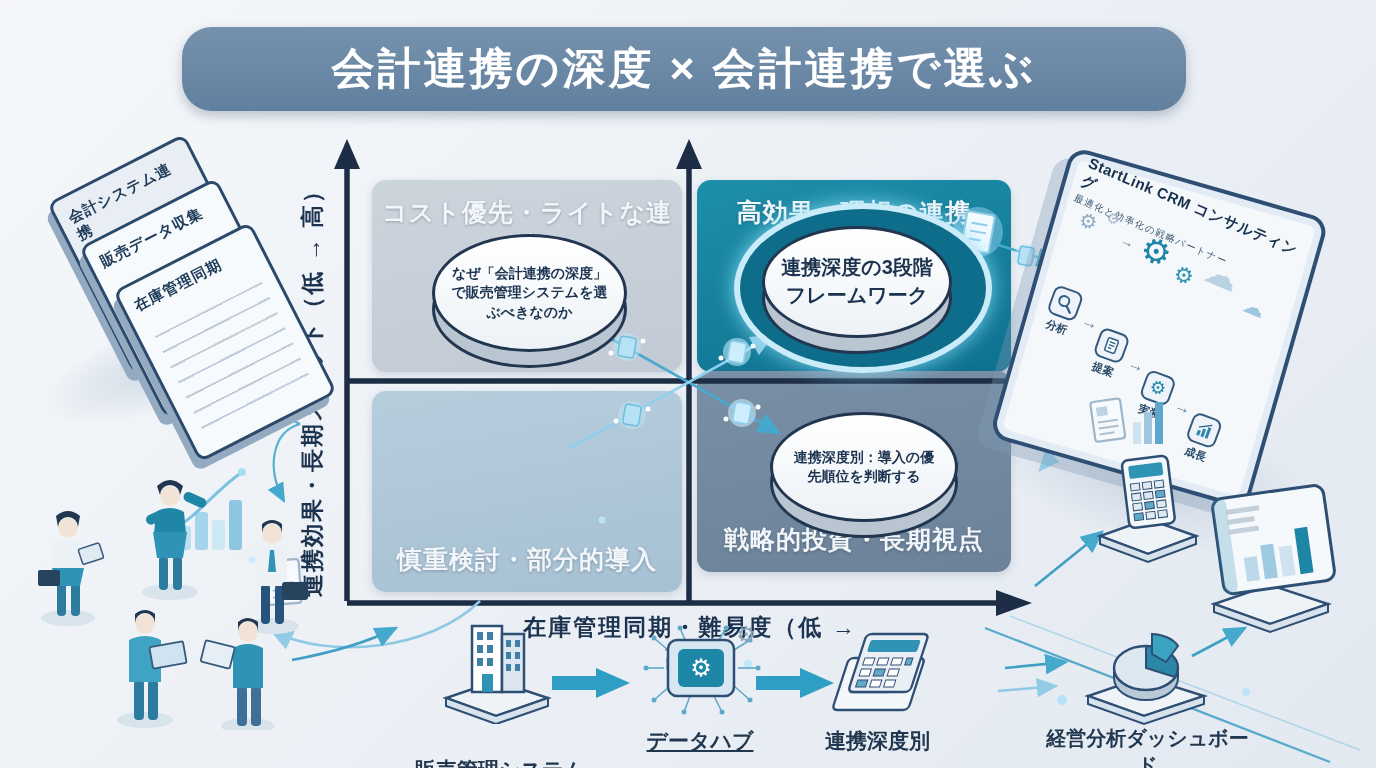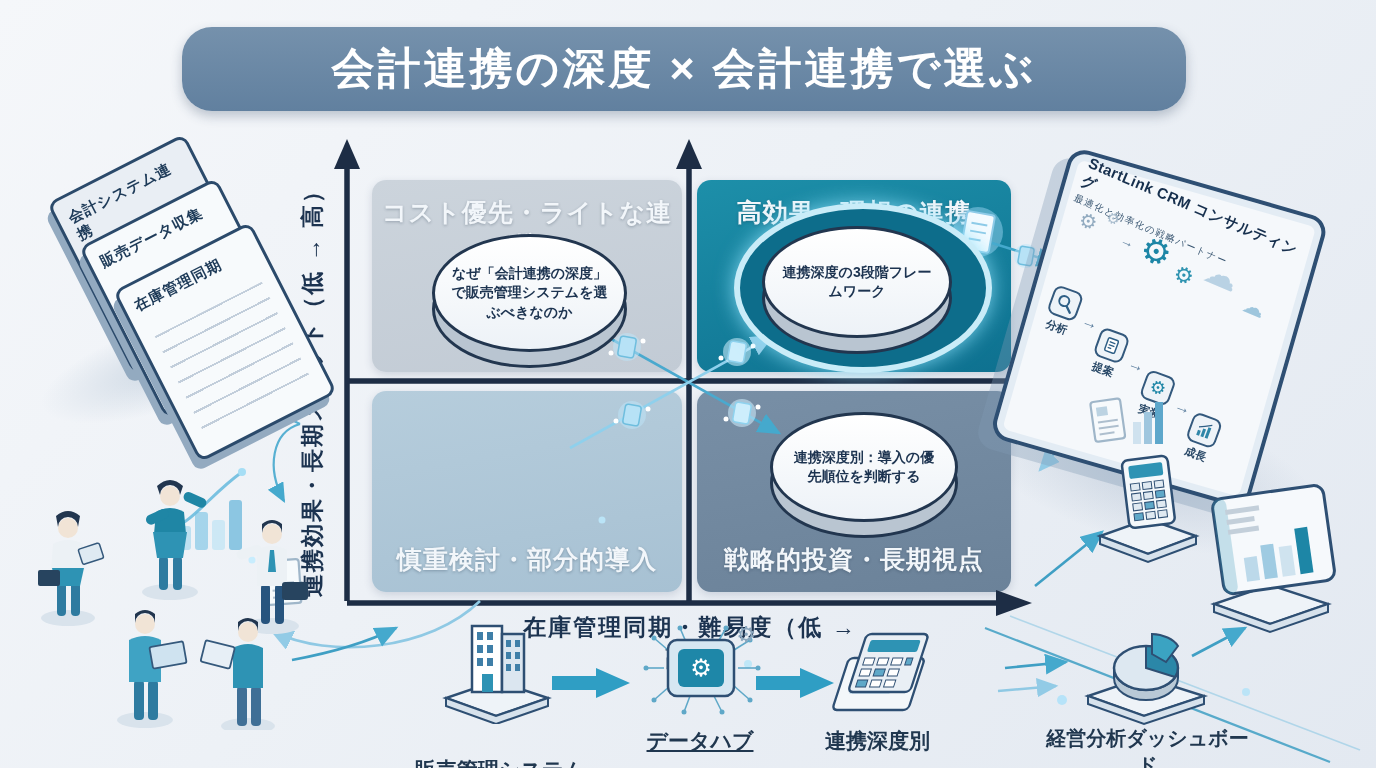--- a/index.html
+++ b/index.html
@@ -9,21 +9,21 @@
   
   .banner{position:absolute;left:182px;top:27px;width:1004px;height:84px;border-radius:30px;
     background:linear-gradient(180deg,#7591ac 0%,#61809f 100%);
     display:flex;align-items:center;justify-content:center;color:#ffffff;
     font-size:43px;font-weight:700;letter-spacing:3px;box-shadow:0 5px 12px rgba(40,60,90,.28);}
   
   .quad{position:absolute;border-radius:14px;box-shadow:0 3px 8px rgba(60,80,110,.18);}
   .q-tl{left:372px;top:180px;width:310px;height:192px;background:linear-gradient(170deg,#ccd4dc,#c2cbd5);}
   .q-tr{left:697px;top:180px;width:314px;height:192px;background:linear-gradient(165deg,#1d8fa9,#0e7190);}
   .q-bl{left:372px;top:391px;width:310px;height:201px;background:linear-gradient(170deg,#b6cddc,#a7c1d3);}
-  .q-br{left:697px;top:391px;width:314px;height:201px;background:linear-gradient(170deg,#78909f? ,#71879e);background:linear-gradient(170deg,#788fa6,#6b8299);}
+  .q-br{left:697px;top:371px;width:314px;height:201px;background:linear-gradient(170deg,#78909f? ,#71879e);background:linear-gradient(170deg,#788fa6,#6b8299);}
   .quad-label{position:absolute;left:0;right:0;text-align:center;color:#f2f6fa;font-weight:700;
     font-size:25px;letter-spacing:1px;text-shadow:0 1px 3px rgba(20,40,60,.3);}
   .quad-label.top{top:16px}.quad-label.bottom{bottom:16px}
   
   .disc{position:absolute;}
   .disc .side{position:absolute;left:0;top:16px;width:100%;height:100%;border-radius:50%;
     background:#b9c5d1;border:3px solid #22364f;box-sizing:border-box;}
   .disc .face{position:absolute;left:0;top:0;width:100%;height:100%;border-radius:50%;
     background:linear-gradient(180deg,#ffffff,#edf2f7);border:3px solid #22364f;box-sizing:border-box;
     display:flex;align-items:center;justify-content:center;text-align:center;
@@ -189,21 +189,21 @@
   <div class="axis-label vertical">連携効果・長期メリット（低 → 高）</div>
   <div class="axis-label horizontal">在庫管理同期・難易度（低 → 高）</div>
 
   <div class="disc" style="left:432px;top:234px;width:195px;height:118px;">
     <div class="side"></div>
     <div class="face" style="font-size:14px;">なぜ「会計連携の深度」で販売管理システムを選ぶべきなのか</div>
   </div>
   <div class="halo"></div>
   <div class="disc" style="left:762px;top:226px;width:190px;height:112px;">
     <div class="side"></div>
-    <div class="face" style="font-size:14px;">連携深度の3段階フレームワーク</div>
+    <div class="face" style="font-size:20px;">連携深度の3段階フレームワーク</div>
   </div>
   <div class="disc" style="left:770px;top:412px;width:188px;height:110px;text-decoration:underline;">
     <div class="side"></div>
     <div class="face" style="font-size:14px;">連携深度別：導入の優先順位を判断する</div>
   </div>
 
   <div class="banner">会計連携の深度 × 会計連携で選ぶ</div>
 
   <div class="doc-card" style="left:82px;top:158px;background:#e9eef4;">
     <div class="card-title">会計システム連携</div>

